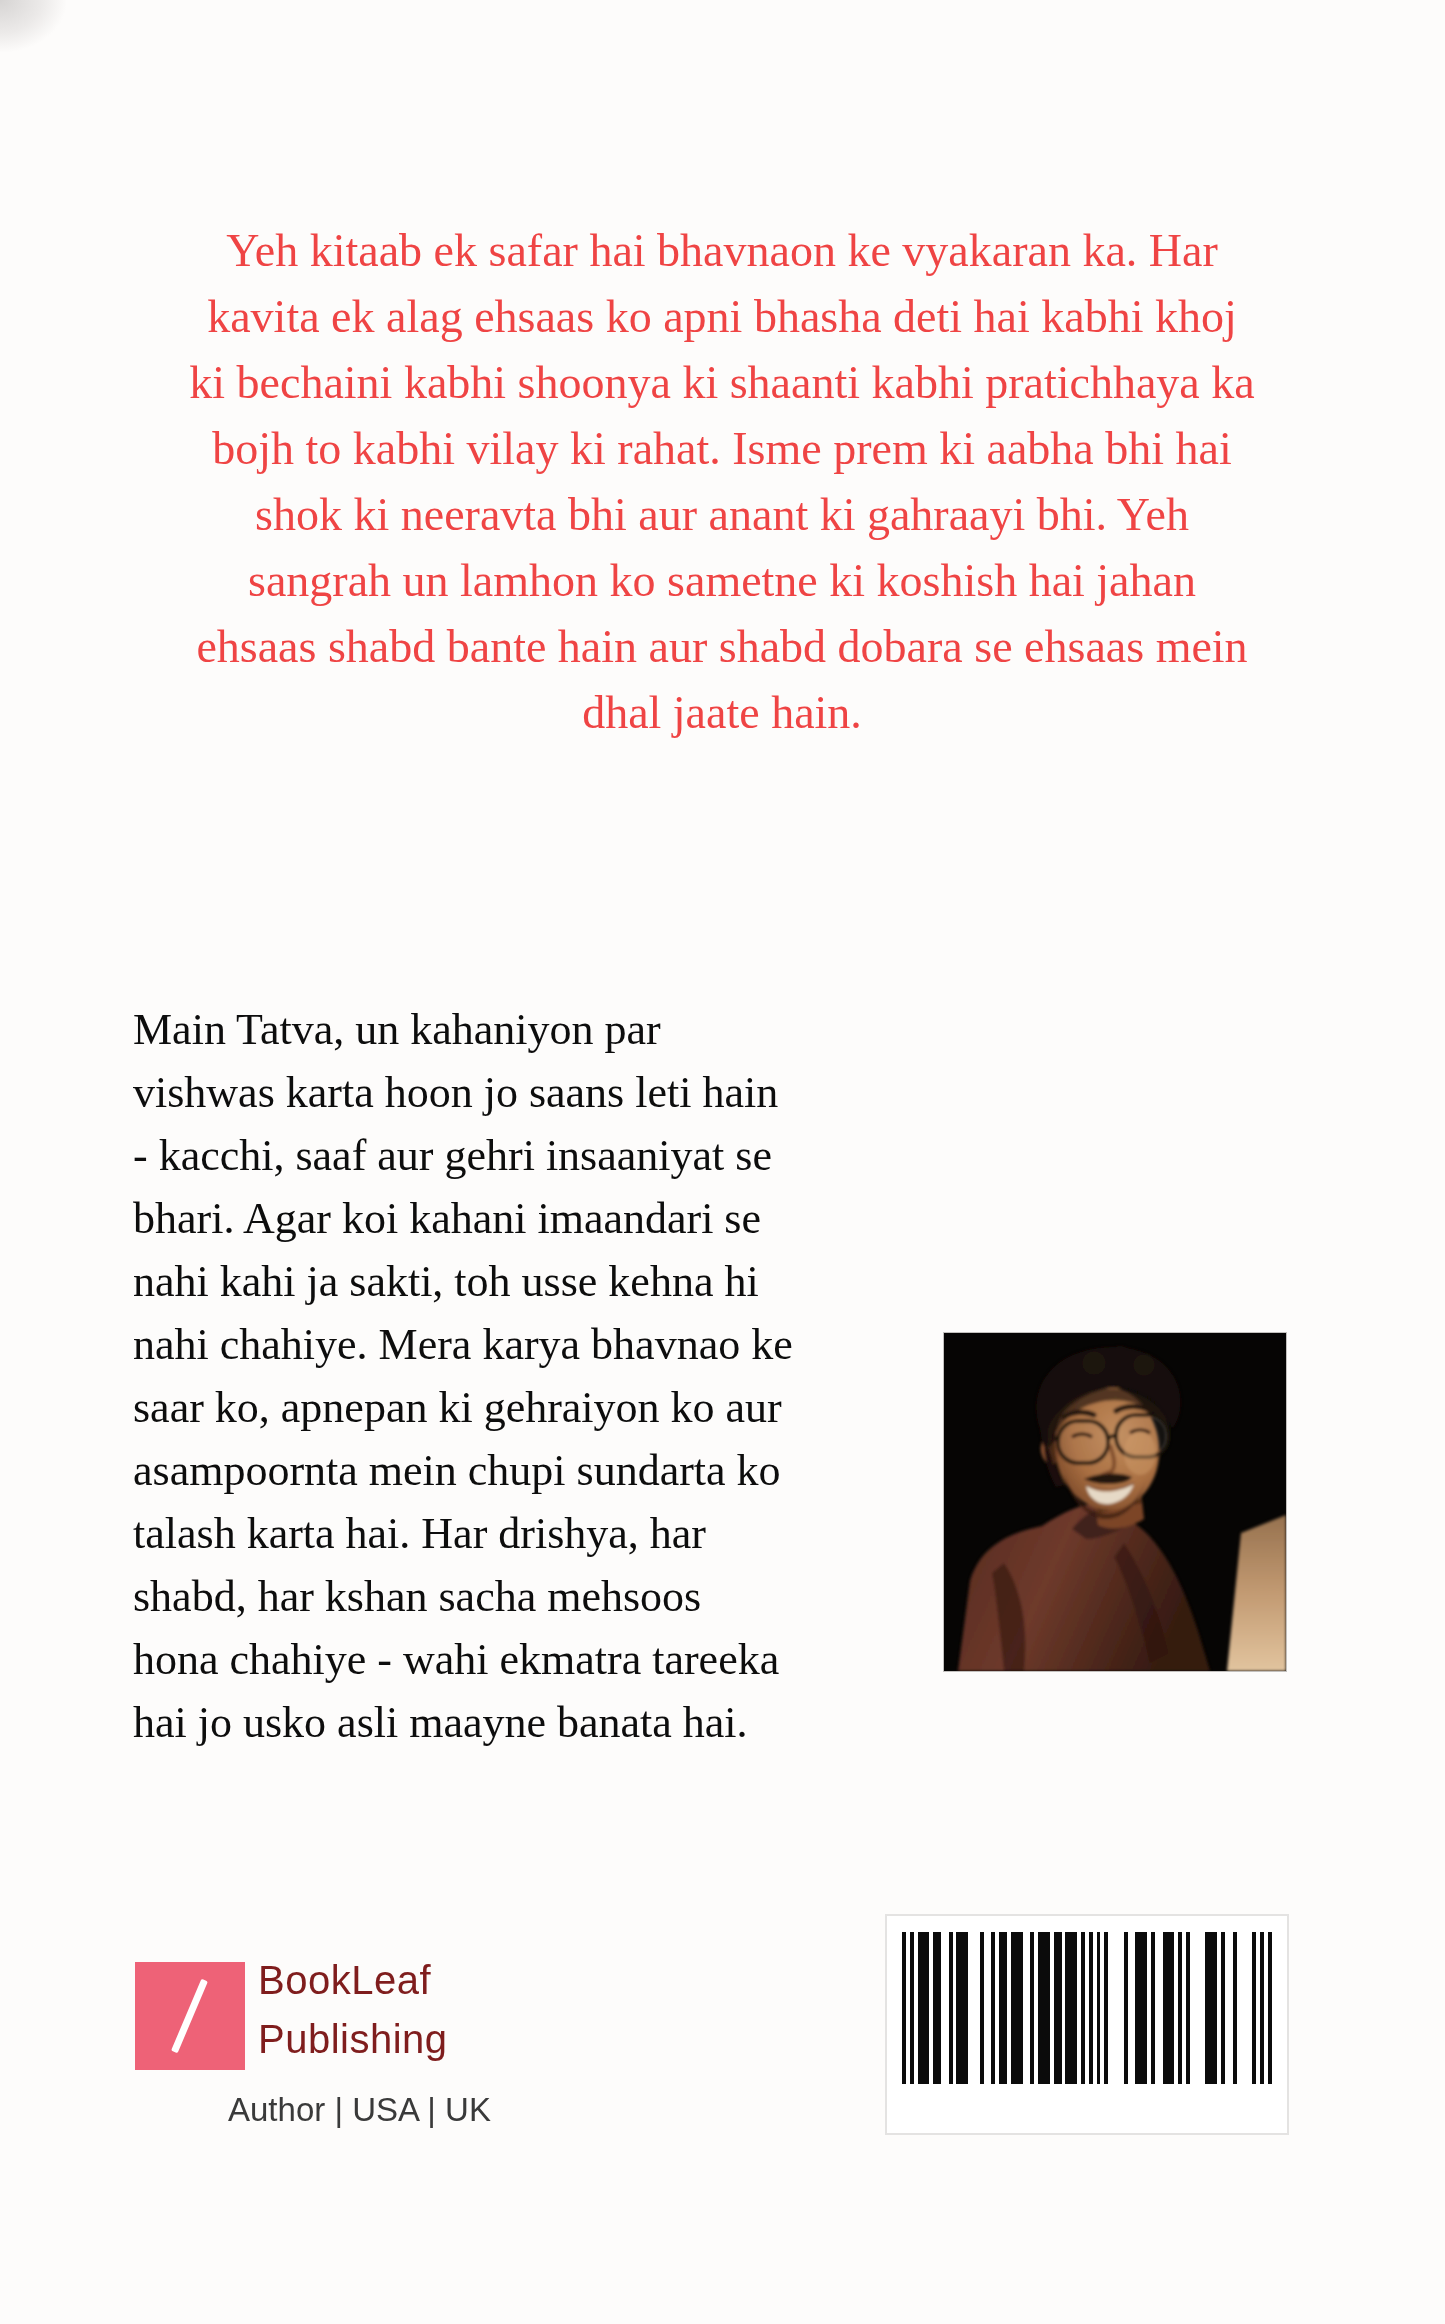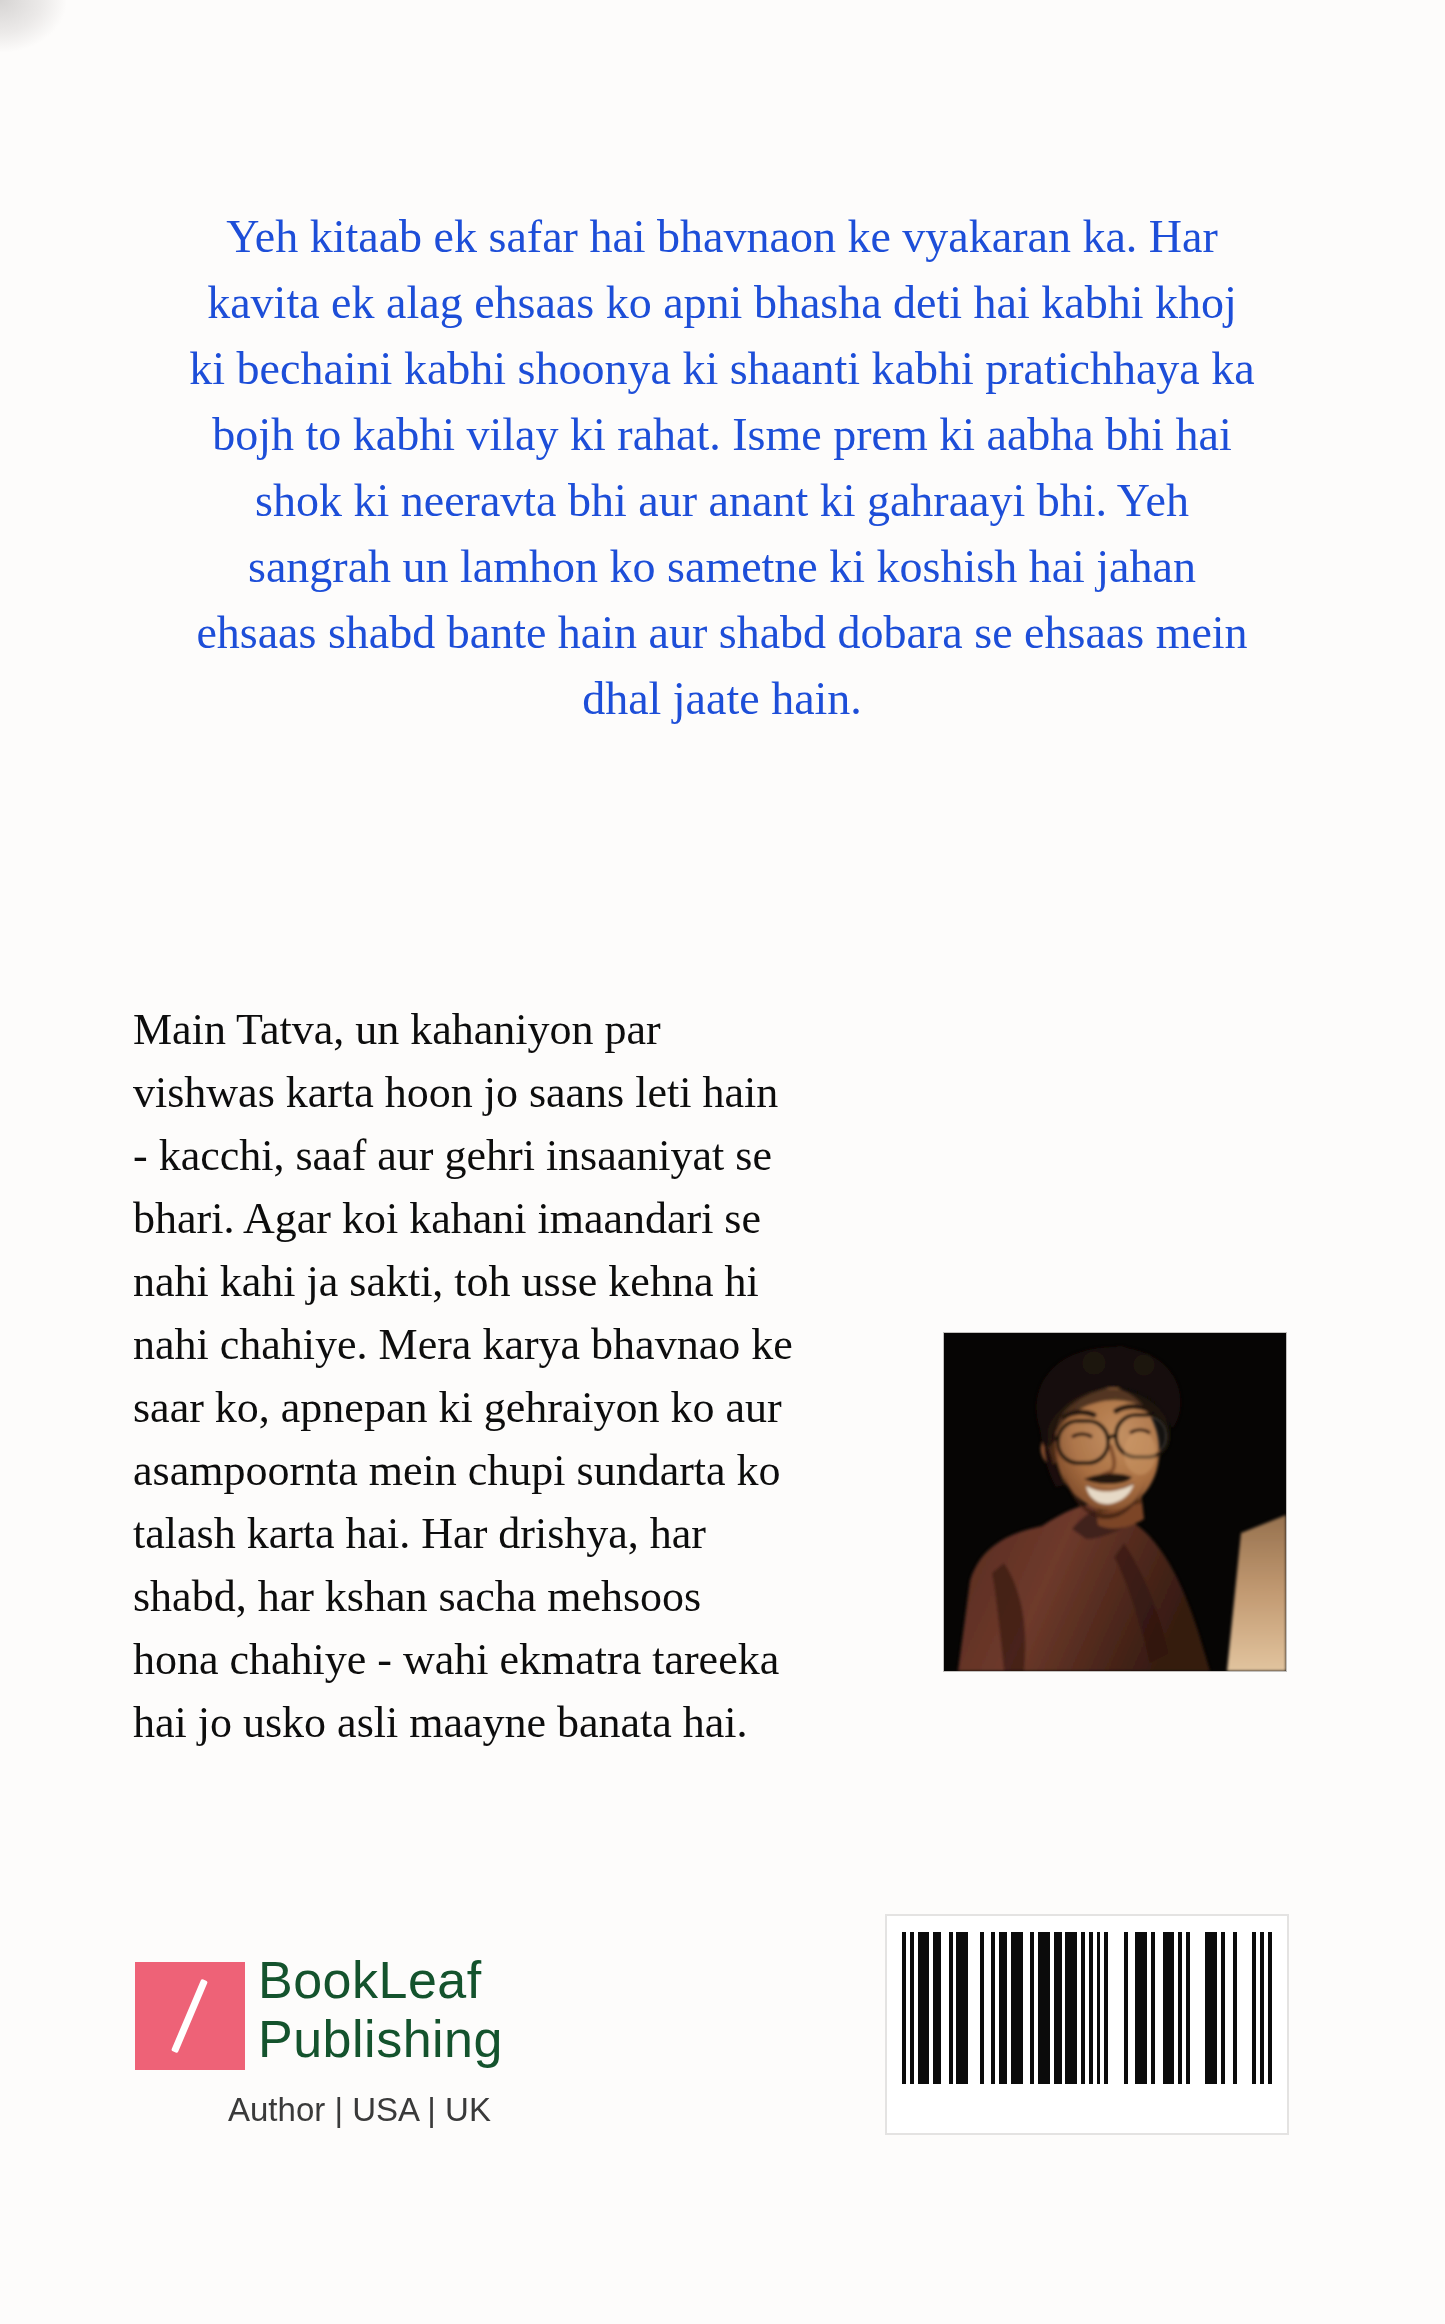--- a/index.html
+++ b/index.html
@@ -10,23 +10,23 @@
     background:#fdfcfb;
     overflow:hidden;
     font-family:"Liberation Serif","DejaVu Serif",serif;
     color:#111;
   }
   .corner-fold{
     position:absolute;left:0;top:0;width:66px;height:52px;
     background:radial-gradient(ellipse at 0 0,#d6d4d3 0%,#eceae9 45%,rgba(255,255,255,0) 72%);
   }
   .synopsis{
-    position:absolute;left:102px;top:204px;width:1240px;
+    position:absolute;left:102px;top:218px;width:1240px;
     font-size:46px;line-height:66px;text-align:center;
-    white-space:pre-line;color:#1d4ed8;
+    white-space:pre-line;color:#ef4444;
   }
   .about-heading{
     position:absolute;left:168px;top:876px;
     font-size:66px;line-height:1.15;color:#0b0b0b;
   }
   .author-bio{
     position:absolute;left:133px;top:998px;width:830px;
     font-size:44px;line-height:63px;text-align:left;
     white-space:pre-line;color:#0d0d0d;
   }
@@ -42,22 +42,22 @@
   .logo-square{
     position:absolute;left:135px;top:1962px;width:110px;height:108px;
   }
   .logo-slash{
     position:absolute;left:51px;top:15px;width:7px;height:78px;
     background:#ffffff;border-radius:2px;transform:rotate(23deg);
   }
   .publisher-name{
     position:absolute;left:258px;top:1951px;
     font-family:"Liberation Sans","DejaVu Sans",sans-serif;
-    font-weight:300;font-size:52px;line-height:59px;
-    color:#14532d;letter-spacing:0.5px;
+    font-weight:300;font-size:40px;line-height:59px;
+    color:#7f1d1d;letter-spacing:0.5px;
   }
   .publisher-locations{
     position:absolute;left:228px;top:2090px;
     font-family:"Liberation Sans","DejaVu Sans",sans-serif;
     font-weight:300;font-size:33px;line-height:40px;color:#3a3a3a;
   }
   .barcode-box{
     position:absolute;left:885px;top:1914px;width:404px;height:221px;
     box-sizing:border-box;border:2px solid #e4e3e2;background:#ffffff;
   }

